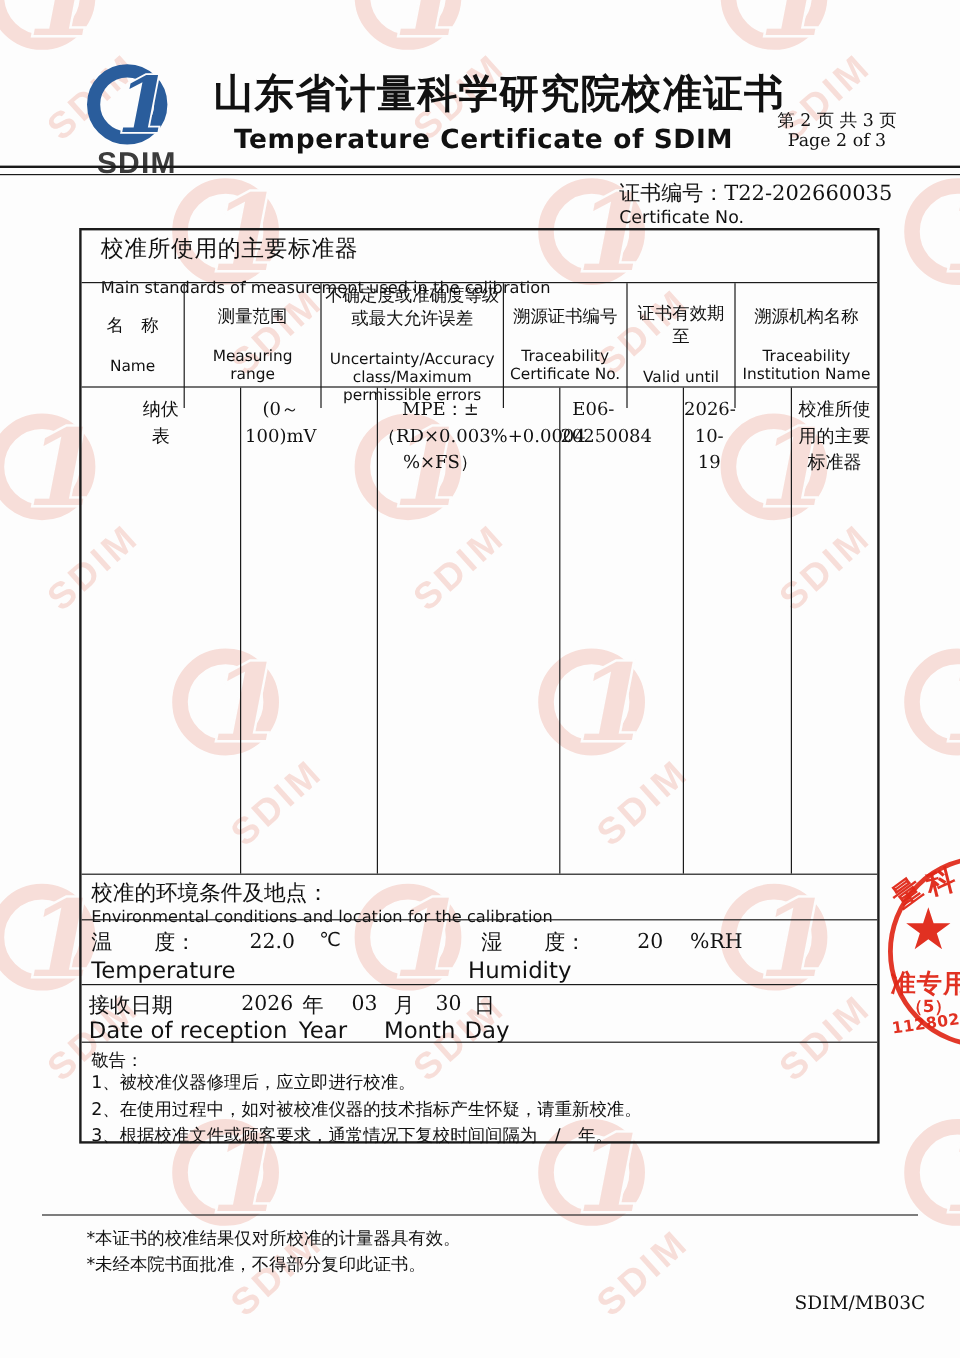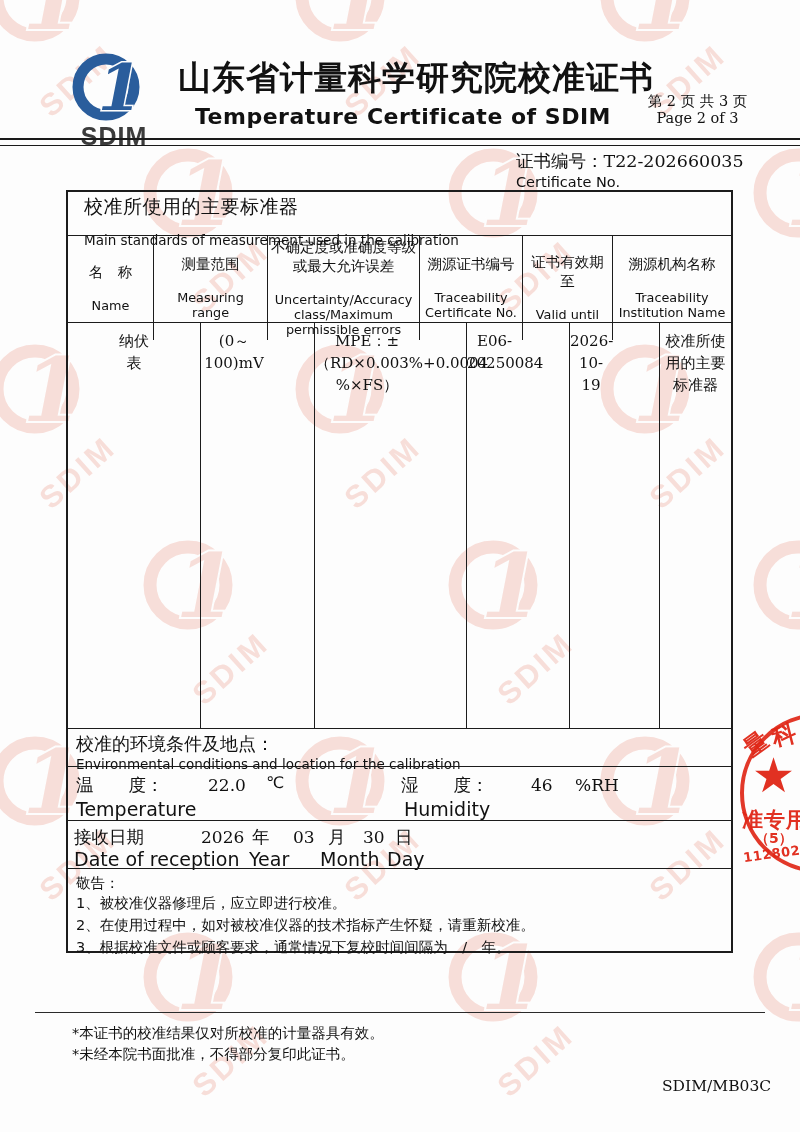--- a/index.html
+++ b/index.html
@@ -300,23 +300,23 @@
       <div class="env-title-zh">校准的环境条件及地点：</div>
       <div class="env-title-en">Environmental conditions and location for the calibration</div>
     </div>
 
     <div class="t-row temp-row pos-row">
       <span class="zh-label" style="left:8px; top:6px;">温　　度：</span>
       <span class="val-serif" style="left:140px; top:8px;">22.0</span>
       <span class="zh-label" style="left:198px; top:6px; font-size:16px;">℃</span>
       <span class="en-label" style="left:8px; top:31px;">Temperature</span>
       <span class="zh-label" style="left:333px; top:6px;">湿　　度：</span>
-      <span class="val-serif" style="left:463px; top:8px;">46</span>
+      <span class="val-serif" style="left:463px; top:8px;">20</span>
       <span class="val-serif" style="left:507px; top:8px;">%RH</span>
-      <span class="en-label" style="left:336px; top:31px;">Humidity</span>
+      <span class="en-label" style="left:322px; top:31px;">Humidity</span>
     </div>
 
 
     <div class="t-row recep-row pos-row">
       <span class="zh-label" style="left:6px; top:4px;">接收日期</span>
       <span class="val-serif" style="left:133px; top:6px;">2026</span>
       <span class="zh-label" style="left:184px; top:4px;">年</span>
       <span class="val-serif" style="left:225px; top:6px;">03</span>
       <span class="zh-label" style="left:260px; top:4px;">月</span>
       <span class="val-serif" style="left:295px; top:6px;">30</span>

